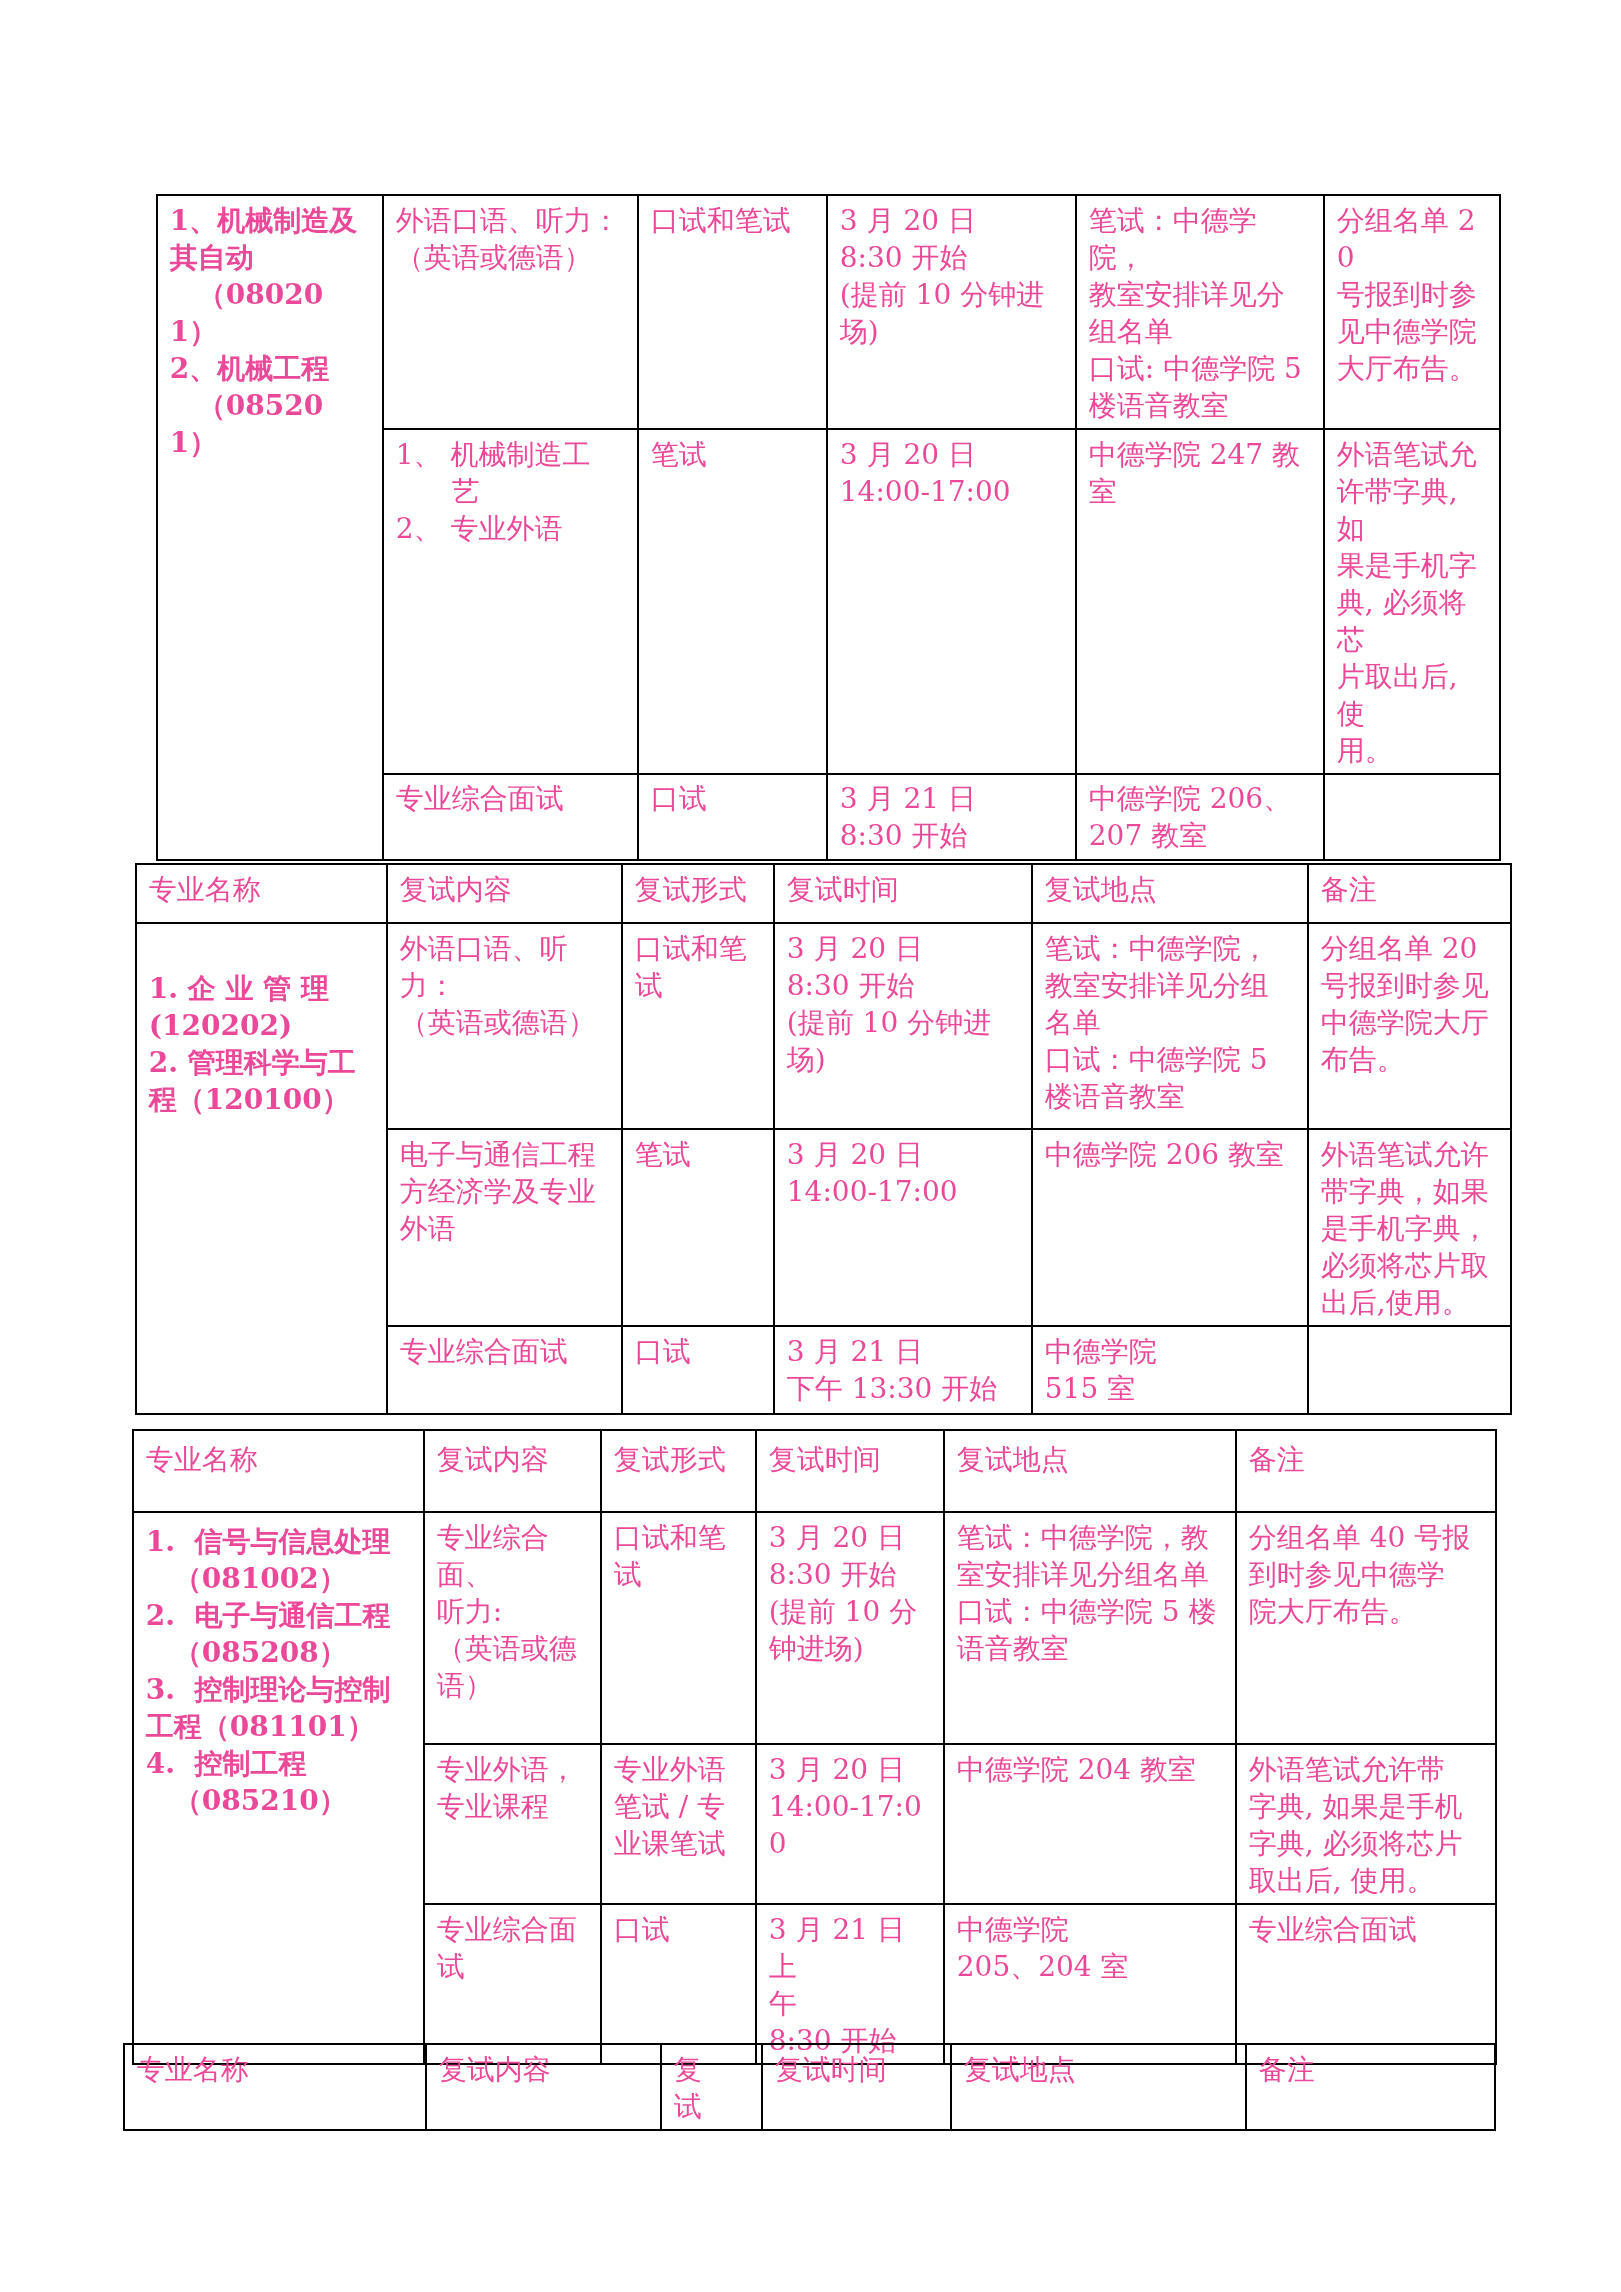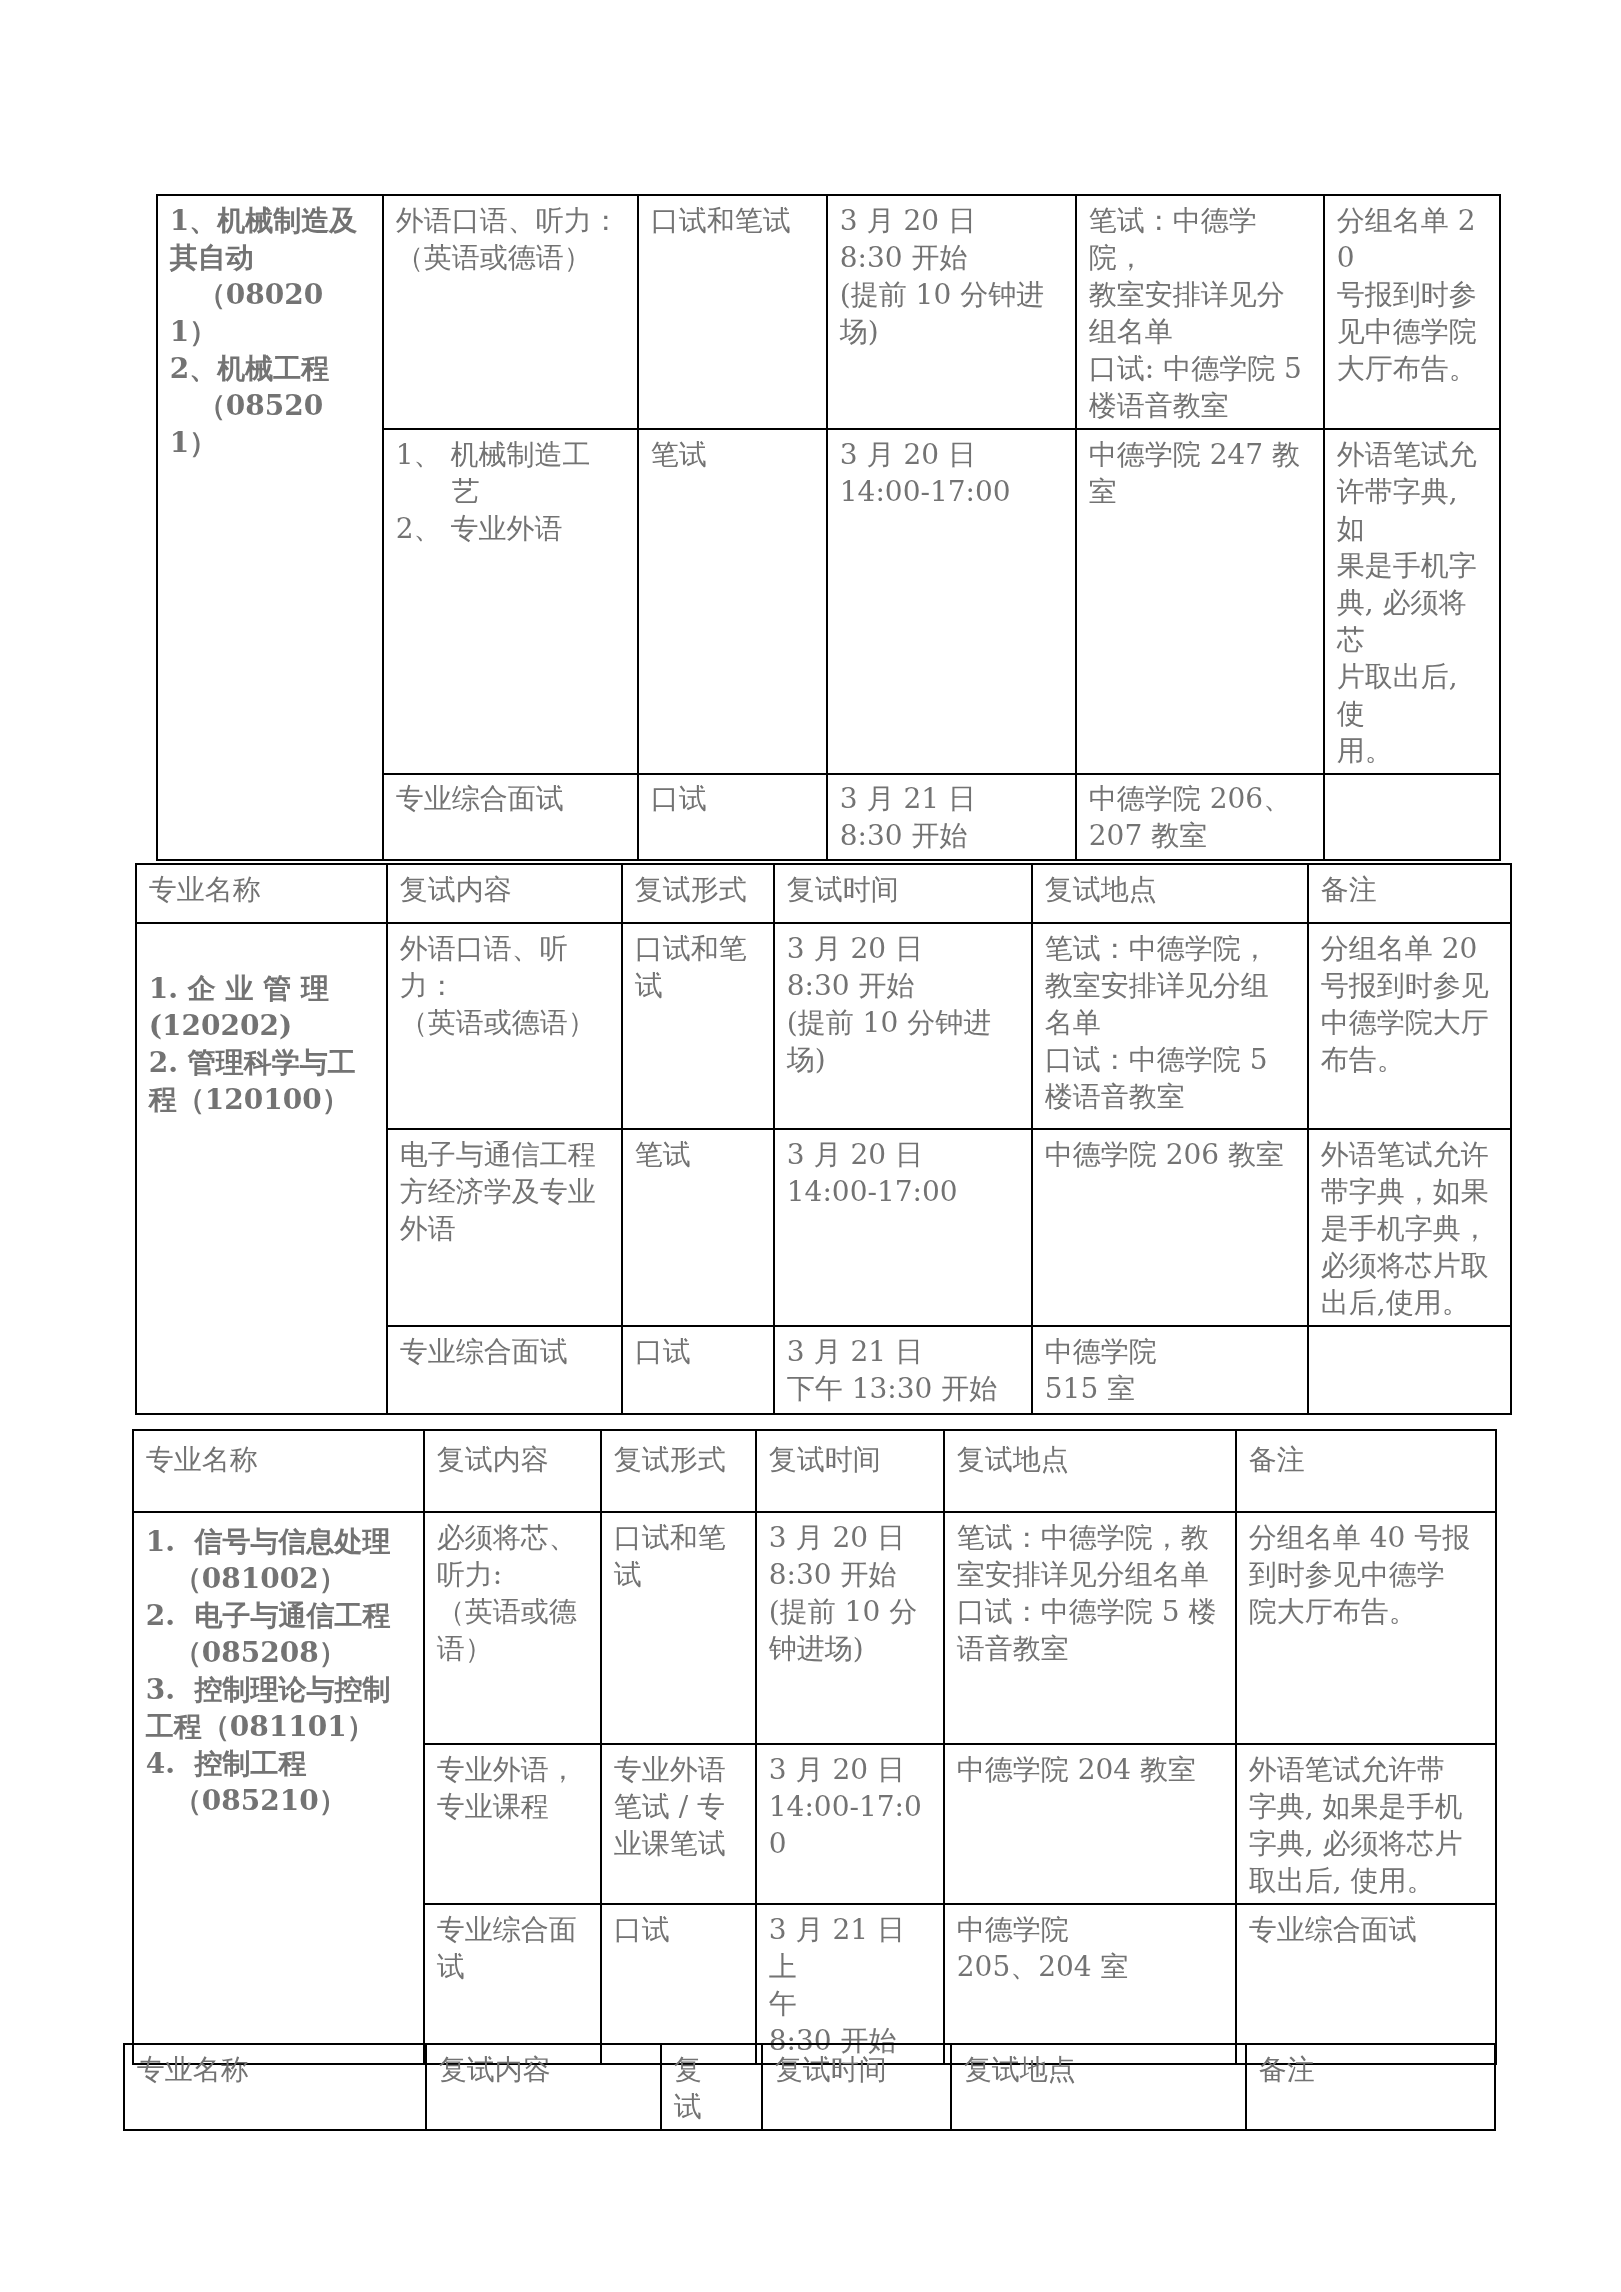--- a/index.html
+++ b/index.html
@@ -2,21 +2,21 @@
 <html><head>
 <meta charset="utf-8">
 <style>
   html,body{margin:0;padding:0;background:#ffffff;}
   .page{
     position:relative;
     width:1621px;
     height:2293px;
     background:#ffffff;
     font-family:"DejaVu Serif","Liberation Serif",serif;
-    color:#737373;
+    color:#ec4899;
   }
   table.sched{
     position:absolute;
     border-collapse:collapse;
     table-layout:fixed;
     border:2.9px solid #000;
   }
   table.sched td{
     border:2px solid #000;
     vertical-align:top;
@@ -191,21 +191,21 @@
     </tr>
     <tr style="height:232px">
       <td class="name" rowspan="3">1.  信号与信息处理
 　（081002）
 2.  电子与通信工程
 　（085208）
 3.  控制理论与控制
 工程（081101）
 4.  控制工程
 　（085210）</td>
-      <td>必须将芯、
+      <td>专业综合面、
 听力:
 （英语或德
 语）</td>
       <td>口试和笔
 试</td>
       <td>3 月 20 日
 8:30 开始
 (提前 10 分
 钟进场)</td>
       <td>笔试：中德学院，教

